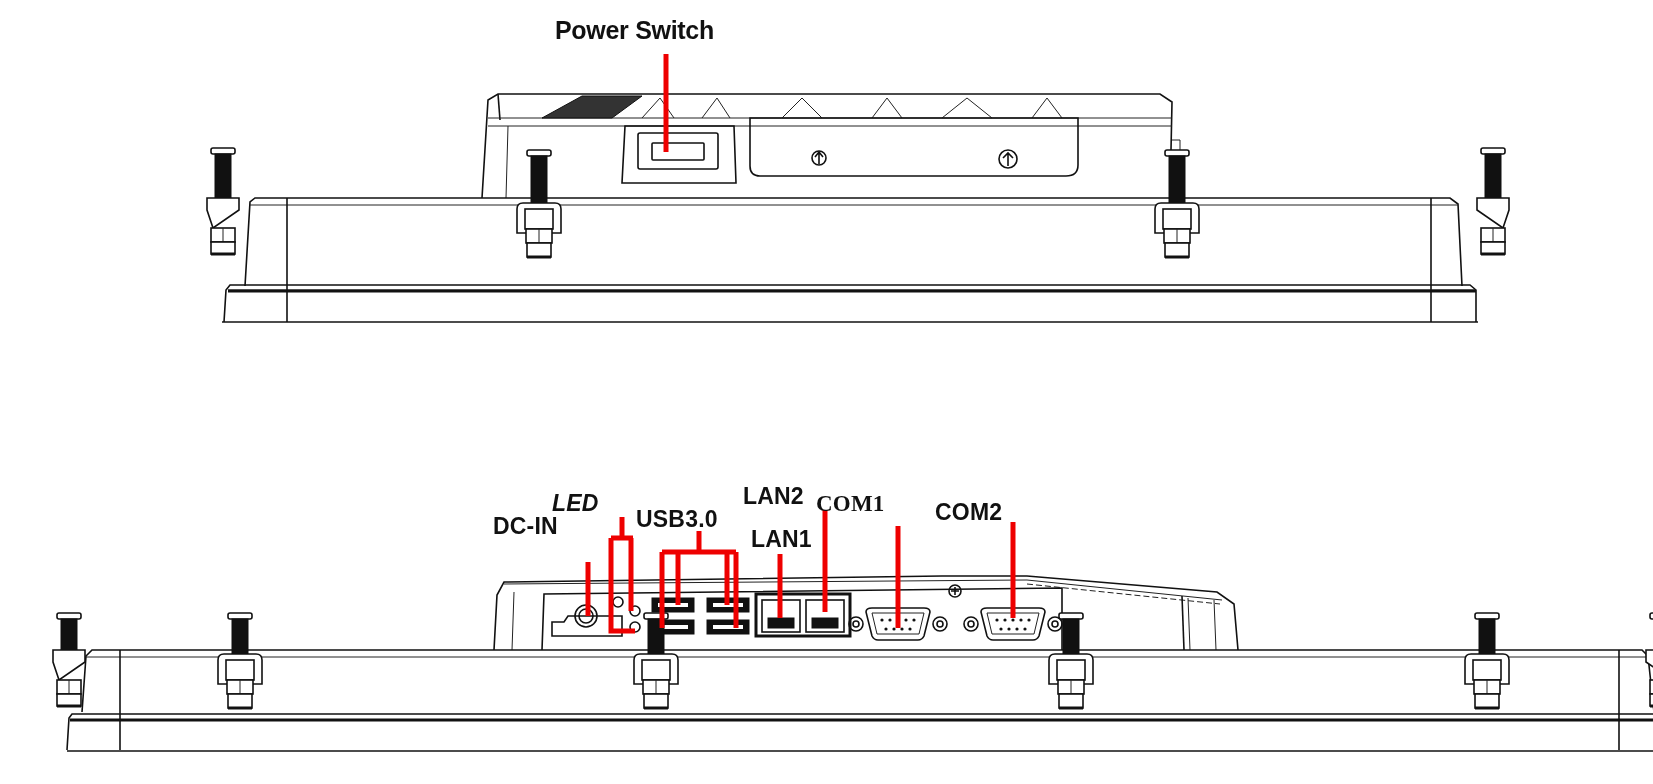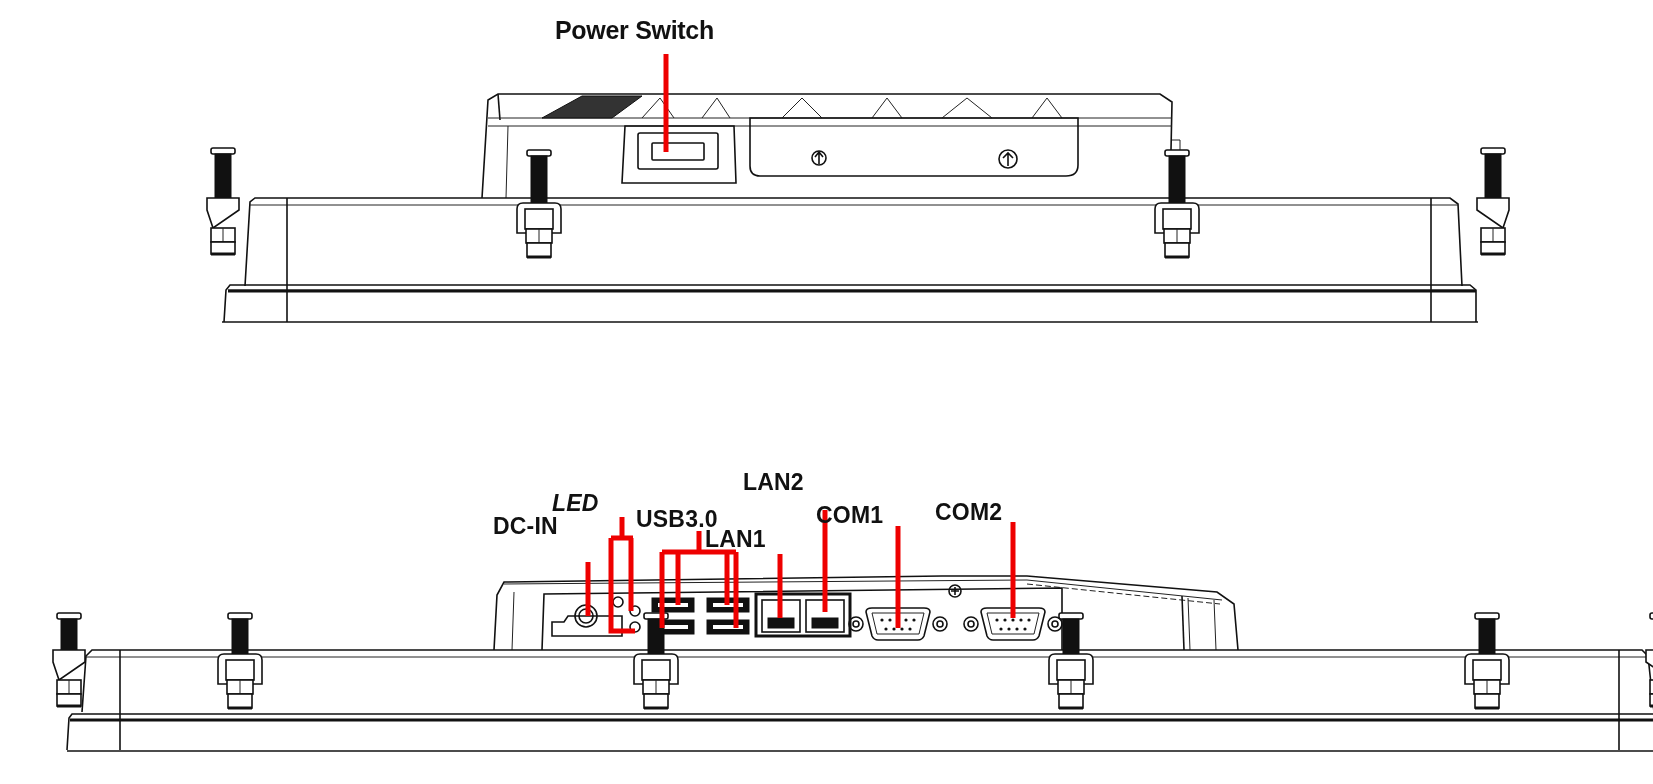--- a/index.html
+++ b/index.html
@@ -290,17 +290,17 @@
     </g>
   </g>
 </svg>
 
 
 <div class="label lbl-top" style="left:555px; top:18px;">Power Switch</div>
 
 <div class="label lbl-bot" style="left:493px; top:515px;">DC-IN</div>
 <div class="label lbl-bot" style="left:552px; top:492px;font-style:italic;">LED</div>
 <div class="label lbl-bot" style="left:612px; top:508px;margin-left:24px;">USB3.0</div>
-<div class="label lbl-bot" style="left:705px; top:528px;">LAN1</div>
-<div class="label lbl-bot" style="left:743px; top:471px;">LAN2</div>
-<div class="label lbl-bot" style="left:816px; top:504px;">COM1</div>
+<div class="label lbl-bot" style="left:751px; top:528px;">LAN1</div>
+<div class="label lbl-bot" style="left:743px; top:485px;">LAN2</div>
+<div class="label lbl-bot" style="left:816px; top:492px;font-family:Liberation Serif, serif;">COM1</div>
 <div class="label lbl-bot" style="left:935px; top:501px;">COM2</div>
 </div>
 
 </body></html>

